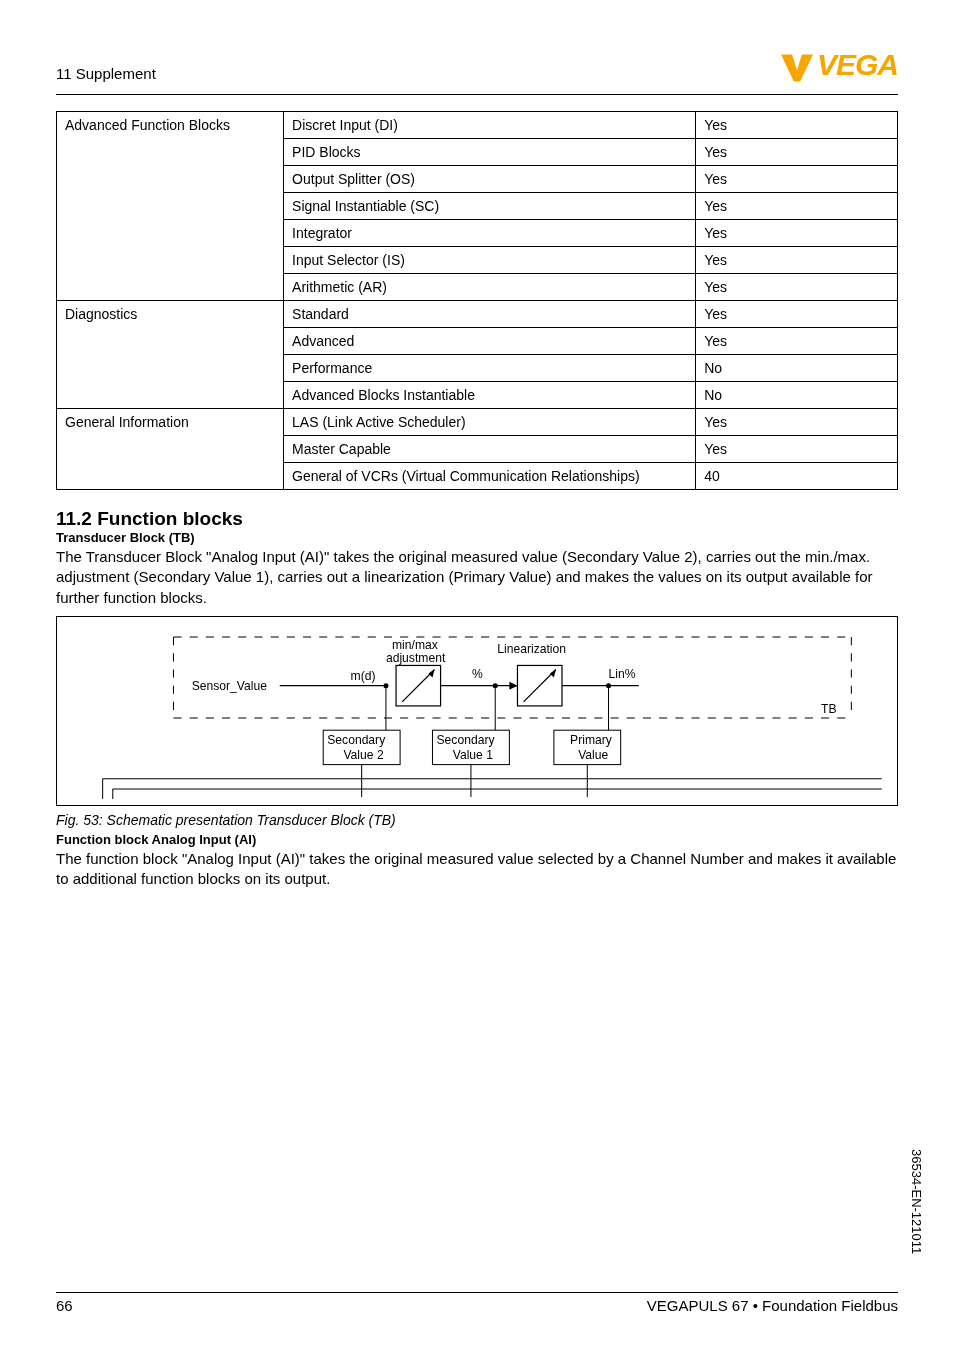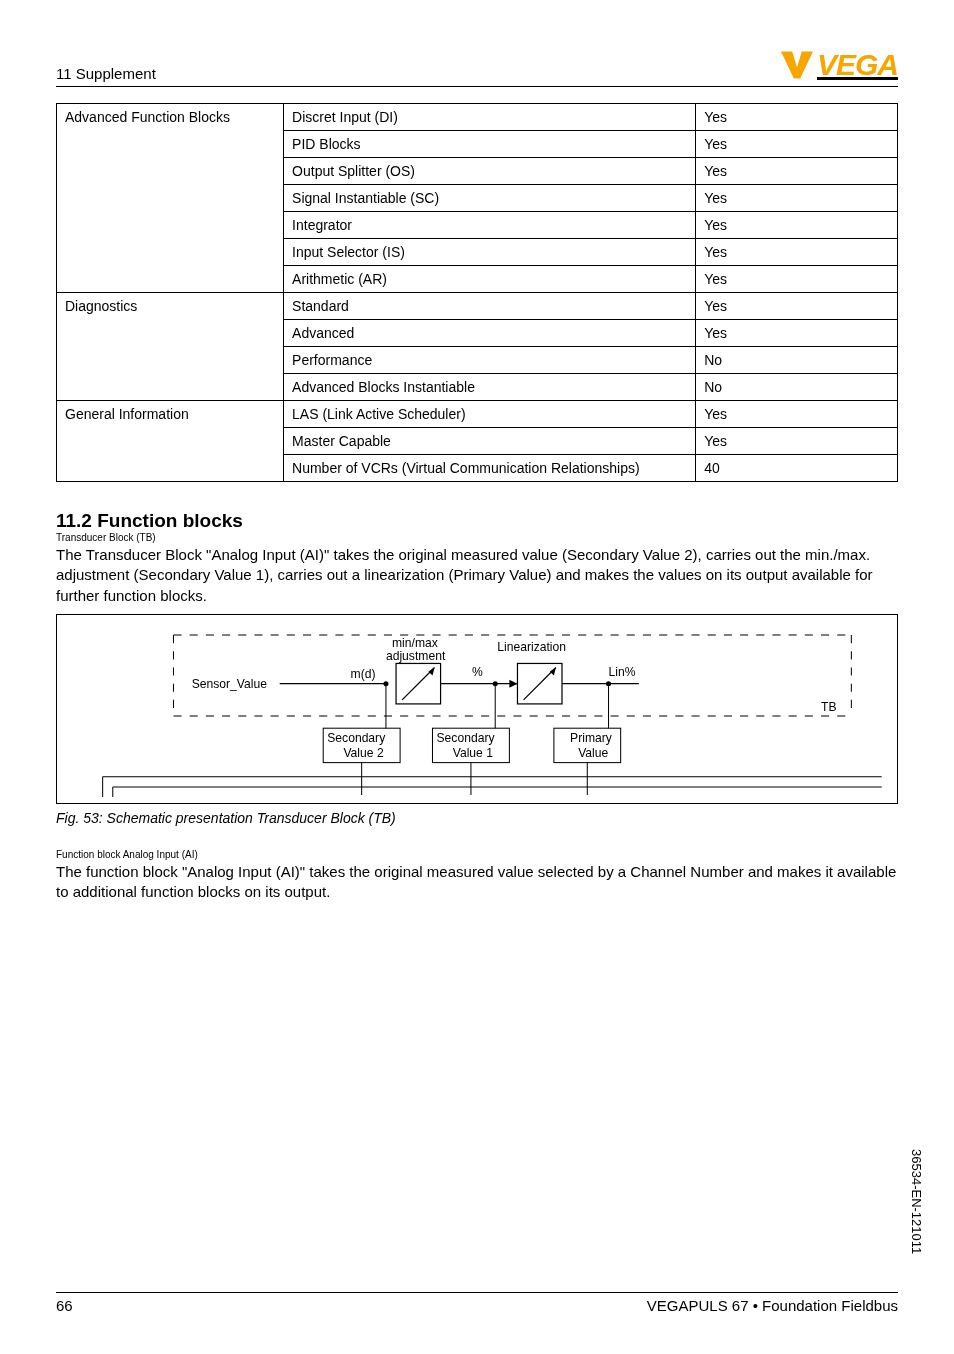--- a/index.html
+++ b/index.html
@@ -11,84 +11,83 @@
     width: 954px;
     height: 1354px;
     position: relative;
     padding: 48px 56px 40px 56px;
   }
   .header-row {
     display: flex;
     justify-content: space-between;
     align-items: flex-end;
     border-bottom: 1.5px solid #000;
-    padding-bottom: 4px;
+    padding-bottom: 12px;
     margin-bottom: 16px;
   }
   .header-left {
     font-size: 15px;
   }
   .logo {
     display: flex;
-    align-items: center;
+    align-items: flex-end;
     gap: 4px;
-    text-decoration: underline;
   }
   .logo-mark {
     width: 32px;
     height: 28px;
   }
   .logo-text {
     font-weight: 900;
     font-style: italic;
     font-size: 30px;
     color: #f7a600;
     letter-spacing: -1px;
   }
   table.data-table {
     width: 100%;
     border-collapse: collapse;
-    margin-bottom: 28px;
+    margin-bottom: 18px;
     padding-left: 47px;
   }
   table.data-table td {
     border: 1px solid #000;
     padding: 5px 8px;
     font-size: 14px;
     vertical-align: top;
   }
   .col1 { width: 27%; }
   .col2 { width: 49%; }
   .col3 { width: 24%; }
   .section-heading {
     font-size: 19px;
     font-weight: bold;
   }
   .sub-heading {
-    font-size: 10px;
-    font-weight: normal;
+    font-size: 13px;
+    font-weight: bold;
     margin-bottom: 2px;
   }
   .body-text {
     font-size: 15px;
     line-height: 1.35;
     margin-bottom: 8px;
   }
   .italic { }
   .diagram-box {
     border: 1px solid #000;
     padding: 10px 10px 6px 10px;
     margin-bottom: 6px;
     position: relative;
     height: 190px;
   }
   .diagram-caption {
     font-style: italic;
     font-size: 14px;
-    margin-bottom: 23px;
+    margin-bottom: 4px;
   }
   .footer {
     position: absolute;
     bottom: 40px;
     left: 56px;
     right: 56px;
   }
   .footer-line {
     border-top: 1px solid #000;
     display: flex;
@@ -177,21 +176,21 @@
       <tr>
         <td class="col1" rowspan="3">General Information</td>
         <td class="col2">LAS (Link Active Scheduler)</td>
         <td class="col3">Yes</td>
       </tr>
       <tr>
         <td class="col2">Master Capable</td>
         <td class="col3">Yes</td>
       </tr>
       <tr>
-        <td class="col2">Number of VCRs (Virtual Communication Relationships)</td>
+        <td class="col2">General of VCRs (Virtual Communication Relationships)</td>
         <td class="col3">40</td>
       </tr>
     </tbody>
 </table>
 
 <div class="section-heading">11.2   Function blocks</div>
 
 <div class="sub-heading">Transducer Block (TB)</div>
 <div class="body-text">
   <span>The Transducer Block "</span><span class="italic">Analog Input (AI)</span><span>" takes the original measured value (Secondary Value 2), carries out the min./max. adjustment (Secondary Value 1), carries out a linearization (Primary Value) and makes the values on its output available for further function blocks.</span>

